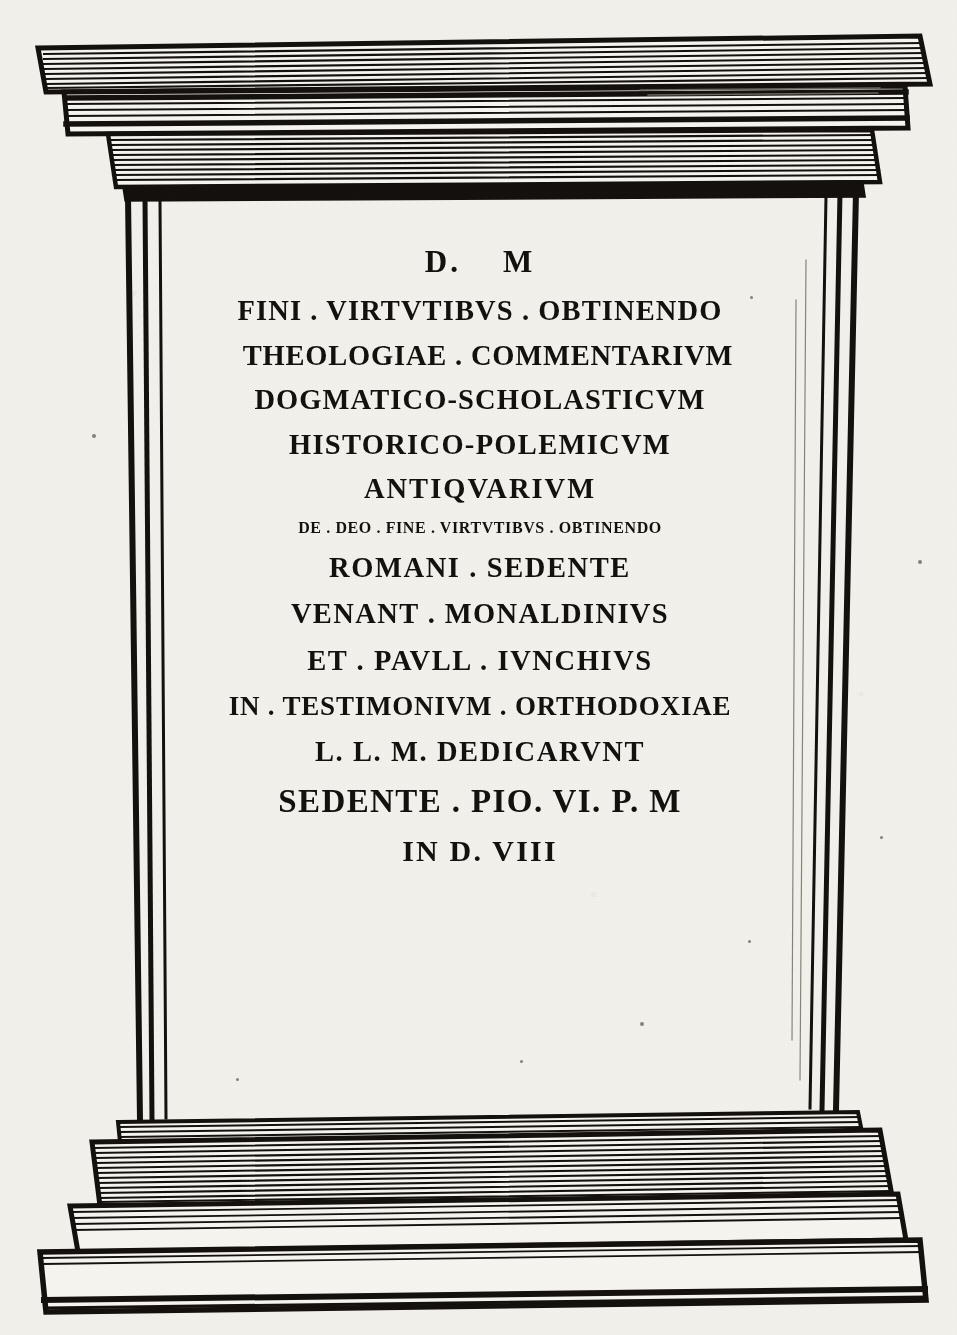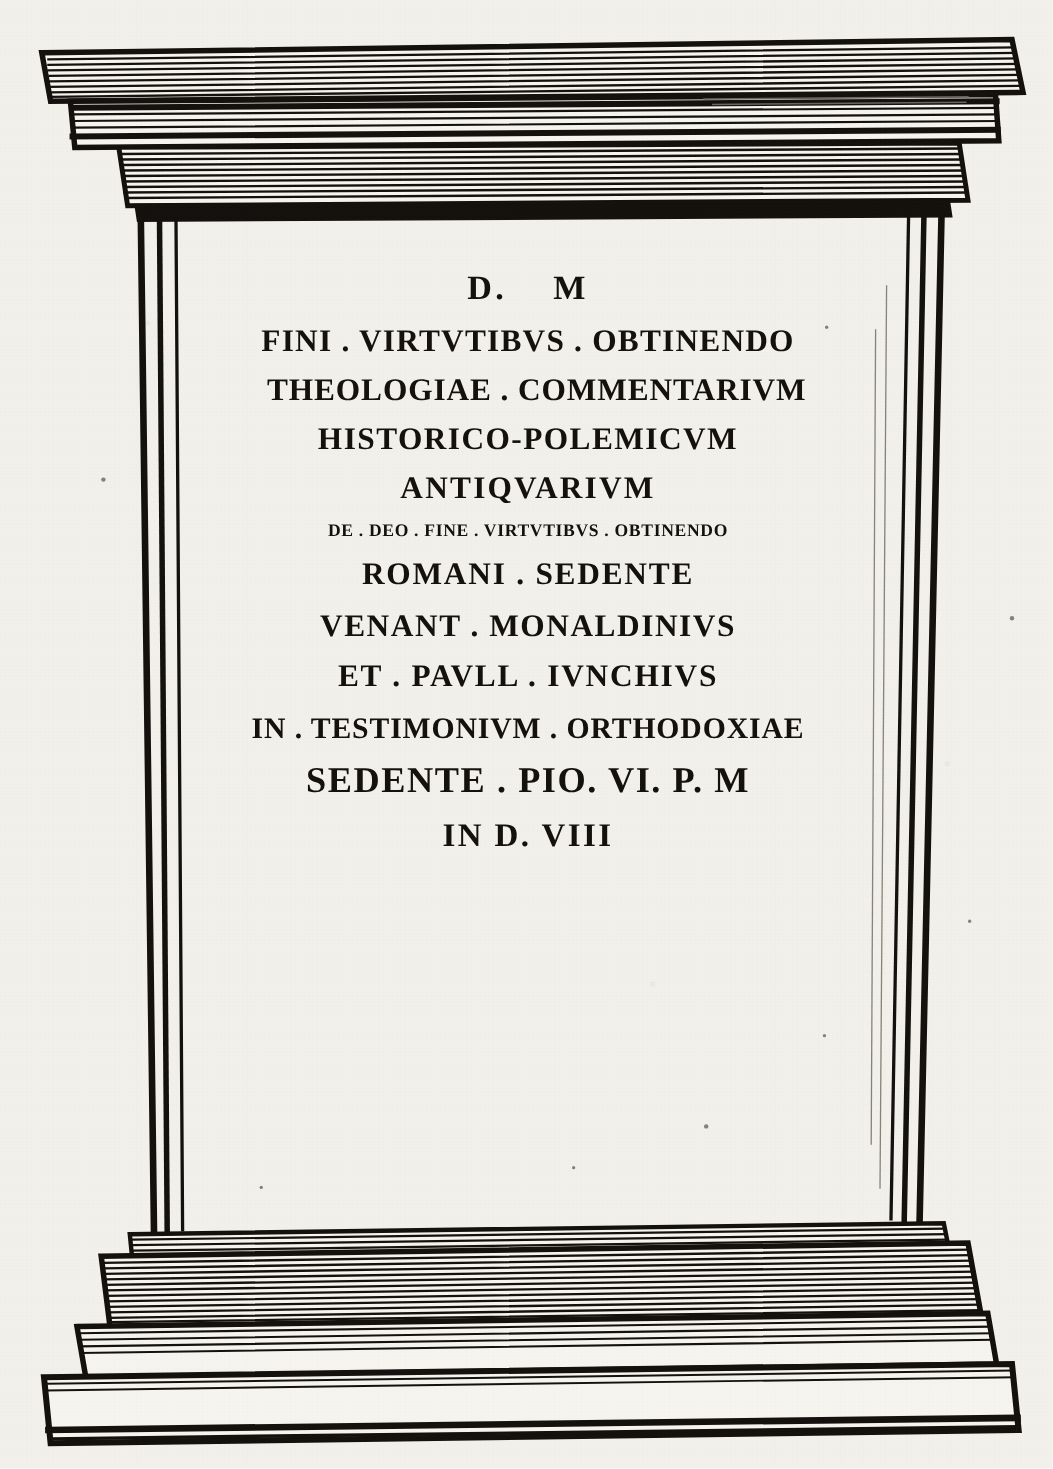--- a/index.html
+++ b/index.html
@@ -189,27 +189,29 @@
   </svg>
 
   <div id="inscription">
 
     <div class="line l-dm">
       <span>D.</span><span class="gap"></span><span>M</span>
     </div>
 
     <span class="line l-1">FINI . VIRTVTIBVS . OBTINENDO</span>
     <span class="line l-2">THEOLOGIAE . COMMENTARIVM</span>
+    <span class="line l-3">DOGMATICO-SCHOLASTICVM</span>
     <span class="line l-4">HISTORICO-POLEMICVM</span>
     <span class="line l-5">ANTIQVARIVM</span>
     <span class="line l-6">DE . DEO . FINE . VIRTVTIBVS . OBTINENDO</span>
     <span class="line l-7">ROMANI . SEDENTE</span>
     <span class="line l-8">VENANT . MONALDINIVS</span>
     <span class="line l-9">ET . PAVLL . IVNCHIVS</span>
     <span class="line l-10">IN . TESTIMONIVM . ORTHODOXIAE</span>
+    <span class="line l-11">L. L. M. DEDICARVNT</span>
     <span class="line l-12">SEDENTE . PIO. VI. P. M</span>
     <span class="line l-13">IN D. VIII</span>
   </div>
 
   <div class="fleck" style="left:92px;  top:434px;  width:4px; height:4px;"></div>
   <div class="fleck" style="left:750px; top:296px;  width:3px; height:3px;"></div>
   <div class="fleck" style="left:918px; top:560px;  width:4px; height:4px;"></div>
   <div class="fleck" style="left:640px; top:1022px; width:4px; height:4px;"></div>
   <div class="fleck" style="left:880px; top:836px;  width:3px; height:3px;"></div>
   <div class="fleck" style="left:236px; top:1078px; width:3px; height:3px;"></div>

